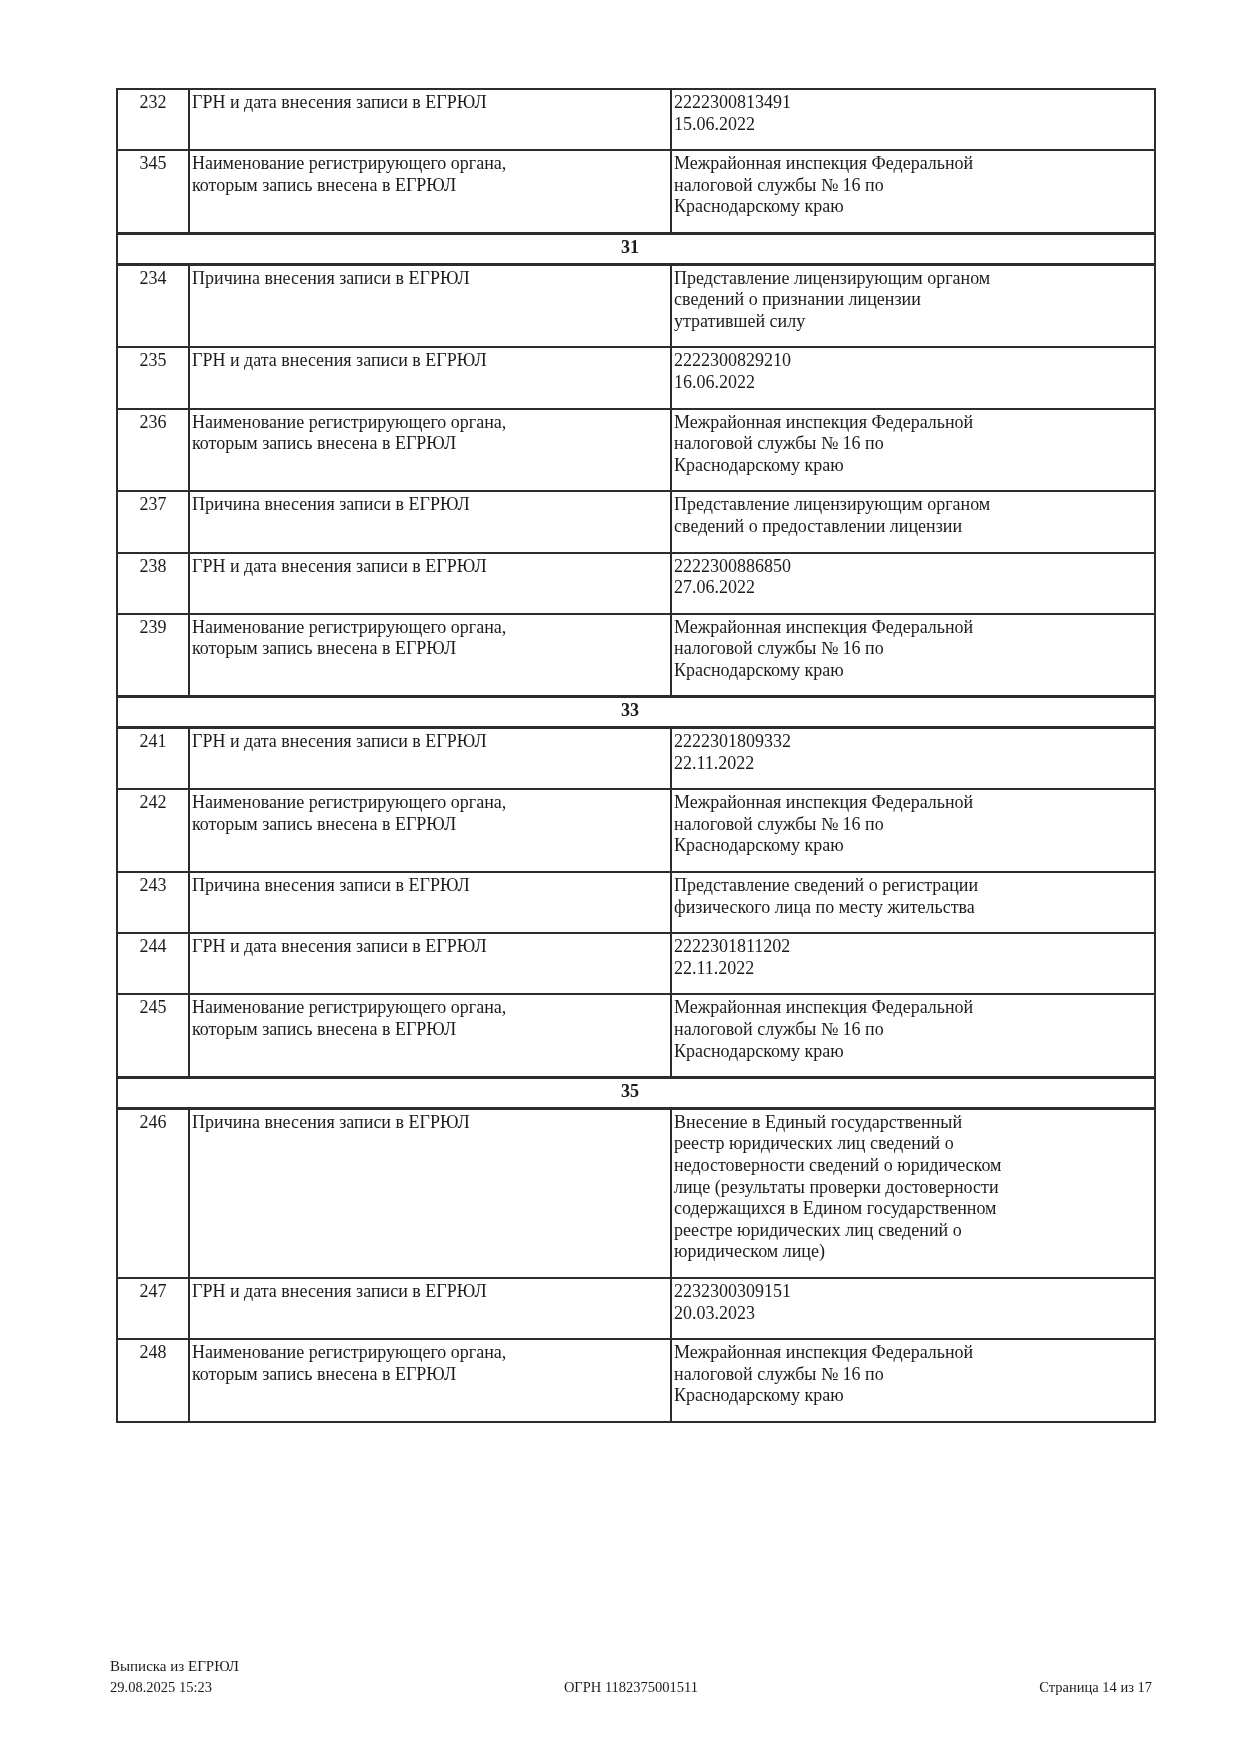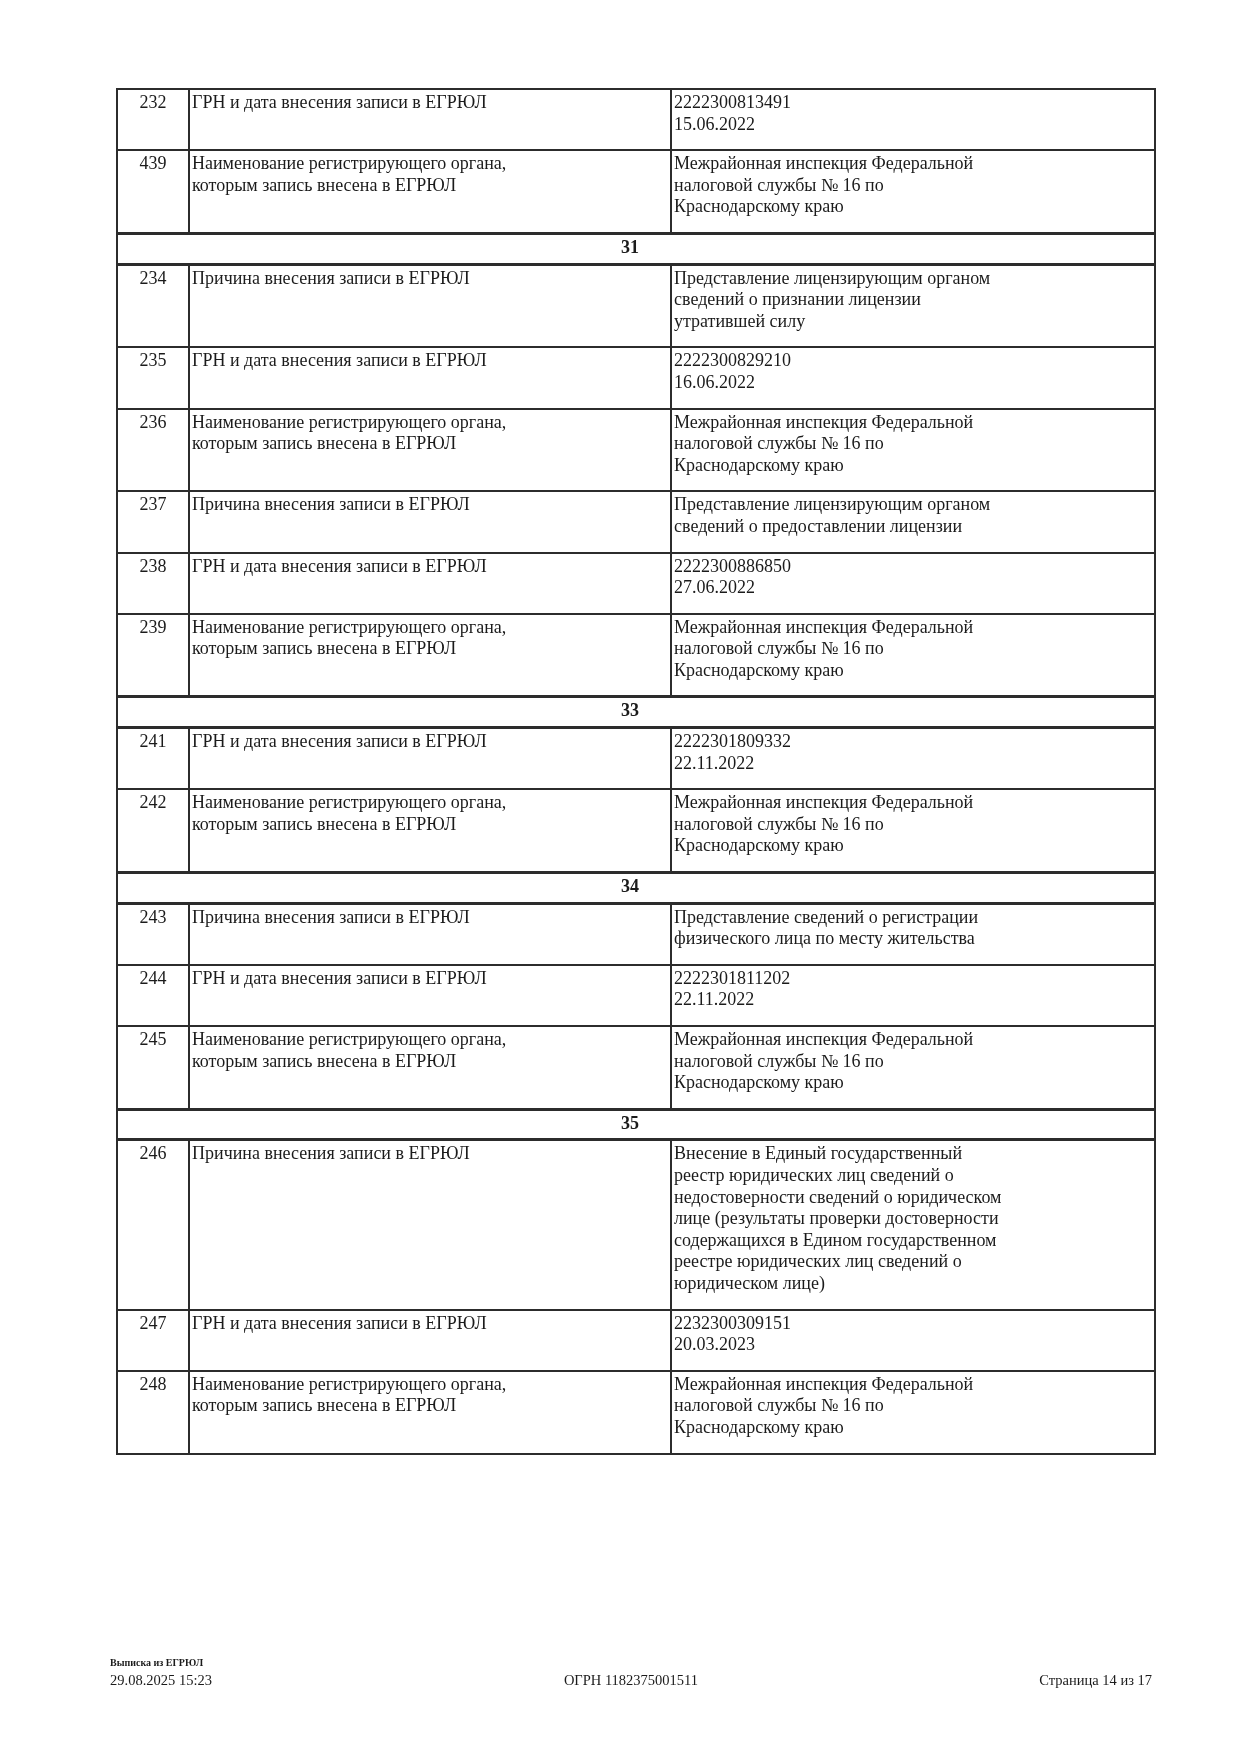--- a/index.html
+++ b/index.html
@@ -49,22 +49,22 @@
   }
   .footer {
     position: absolute;
     left: 110px;
     top: 1656px;
     width: 1042px;
     font-size: 14.5px;
     line-height: 1.38;
   }
   .footer-title {
-    font-weight: bold;
-    font-size: 10px;
+    font-weight: normal;
+    font-size: 15px;
   }
   .footer-line2 {
     position: relative;
     height: 20px;
   }
   .footer-datetime {
     position: absolute;
     left: 0;
     top: 0;
   }
@@ -93,21 +93,21 @@
       <col style="width:484px">
     </colgroup>
     <tbody>
         <tr>
           <td class="num">232</td>
           <td class="attr">ГРН и дата внесения записи в ЕГРЮЛ</td>
           <td class="value">2222300813491
 15.06.2022</td>
         </tr>
         <tr>
-          <td class="num">439</td>
+          <td class="num">345</td>
           <td class="attr">Наименование регистрирующего органа,
 которым запись внесена в ЕГРЮЛ</td>
           <td class="value">Межрайонная инспекция Федеральной
 налоговой службы № 16 по
 Краснодарскому краю</td>
         </tr>
         <tr class="section-row">
           <td colspan="3">31</td>
         </tr>
         <tr>
@@ -160,23 +160,20 @@
           <td class="value">2222301809332
 22.11.2022</td>
         </tr>
         <tr>
           <td class="num">242</td>
           <td class="attr">Наименование регистрирующего органа,
 которым запись внесена в ЕГРЮЛ</td>
           <td class="value">Межрайонная инспекция Федеральной
 налоговой службы № 16 по
 Краснодарскому краю</td>
-        </tr>
-        <tr class="section-row">
-          <td colspan="3">34</td>
         </tr>
         <tr>
           <td class="num">243</td>
           <td class="attr">Причина внесения записи в ЕГРЮЛ</td>
           <td class="value">Представление сведений о регистрации
 физического лица по месту жительства</td>
         </tr>
         <tr>
           <td class="num">244</td>
           <td class="attr">ГРН и дата внесения записи в ЕГРЮЛ</td>

